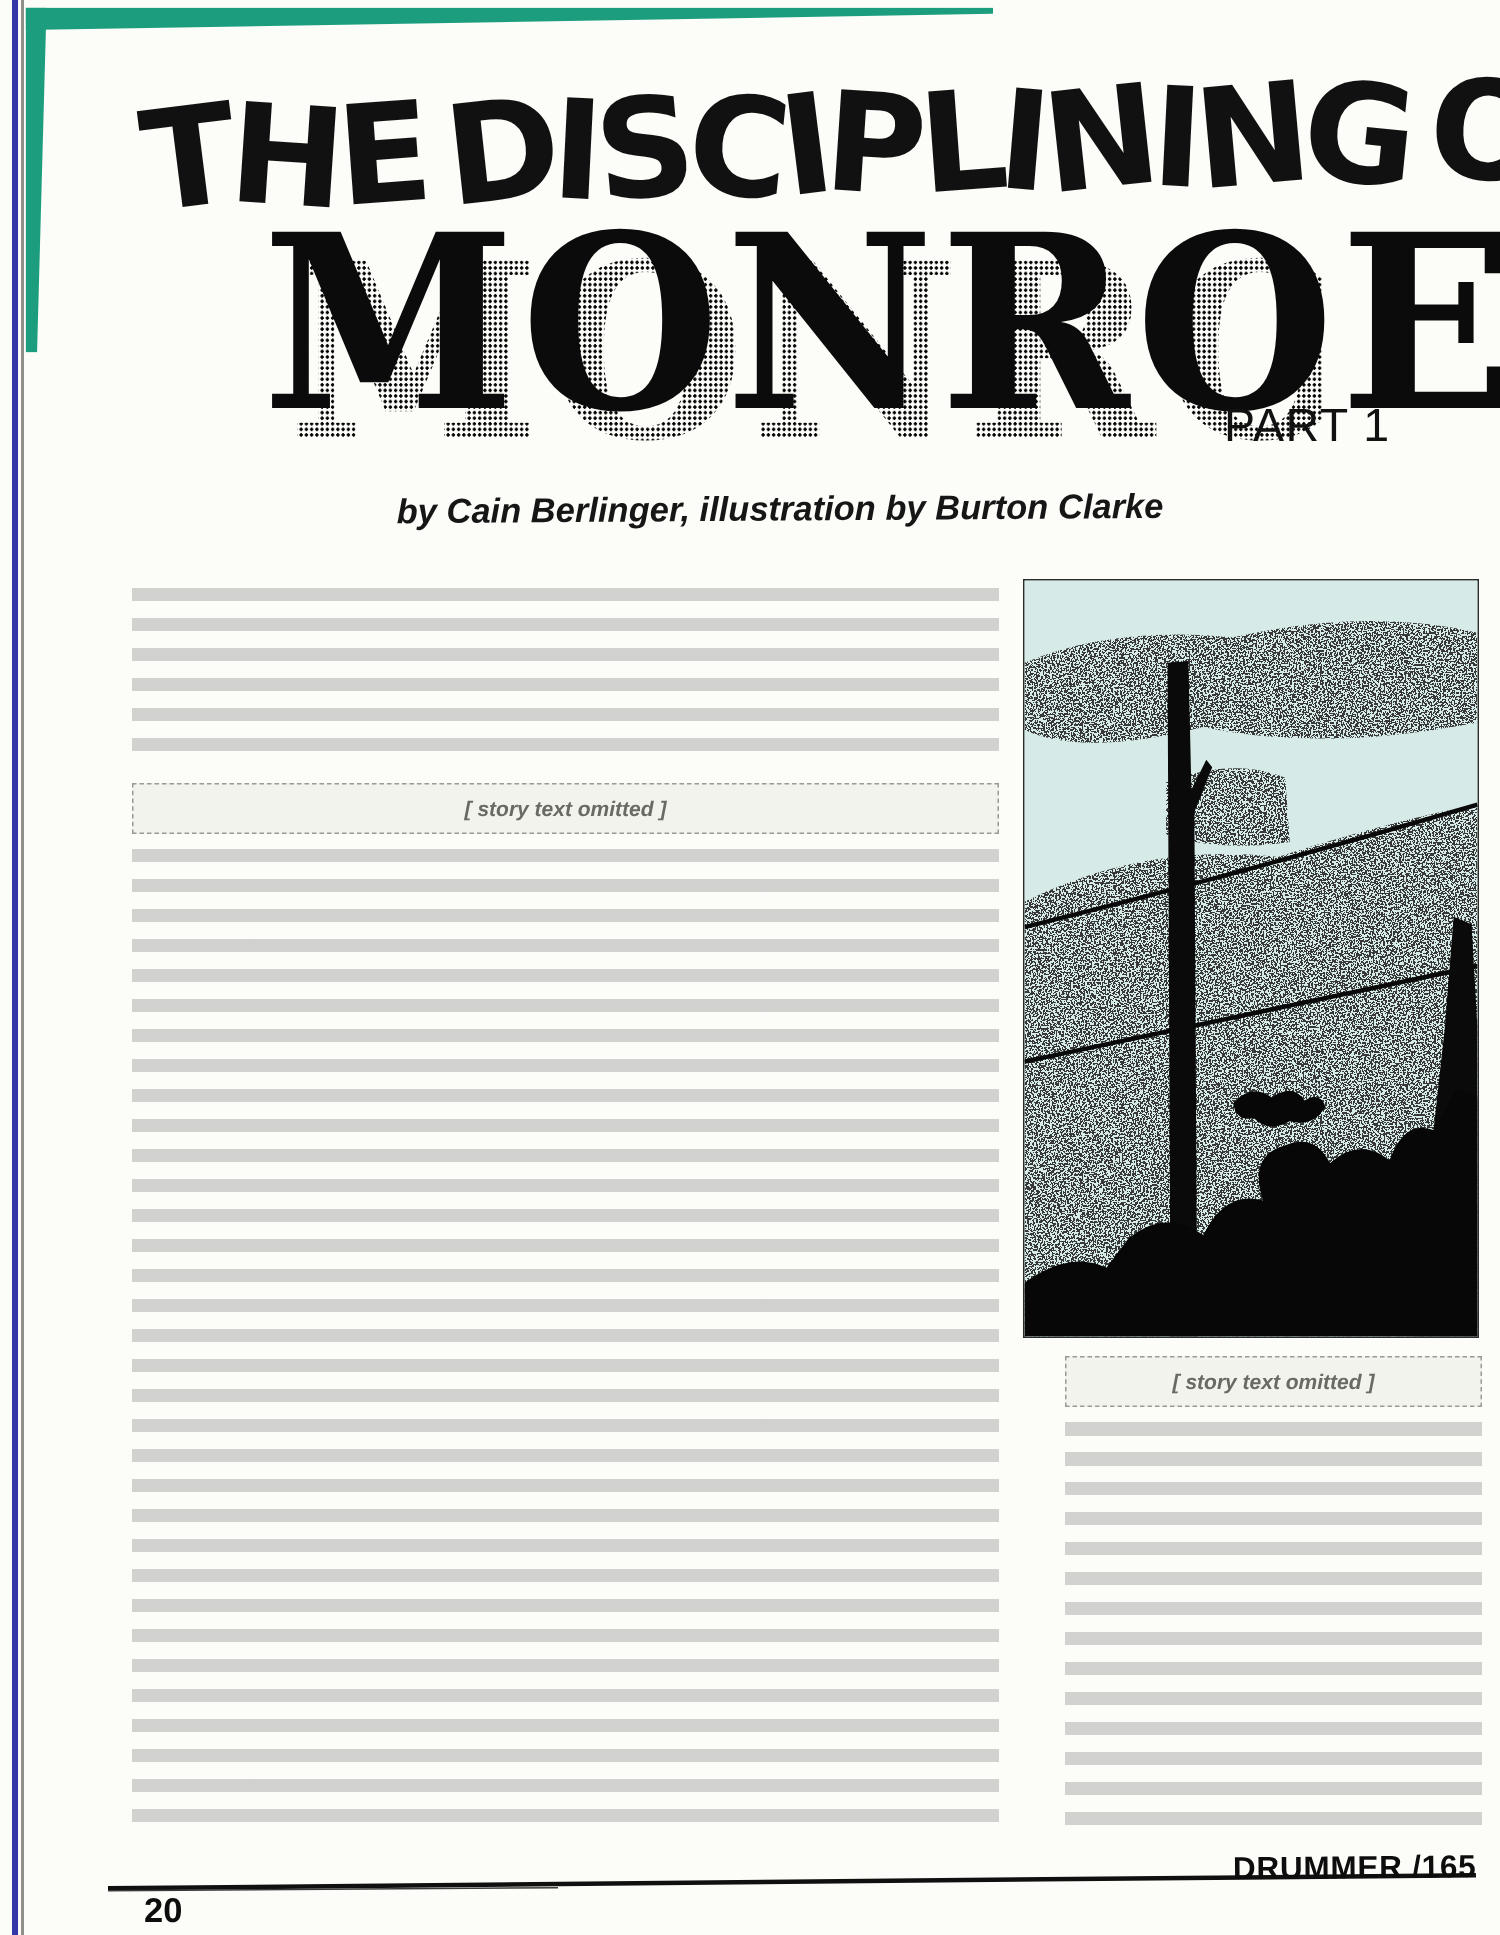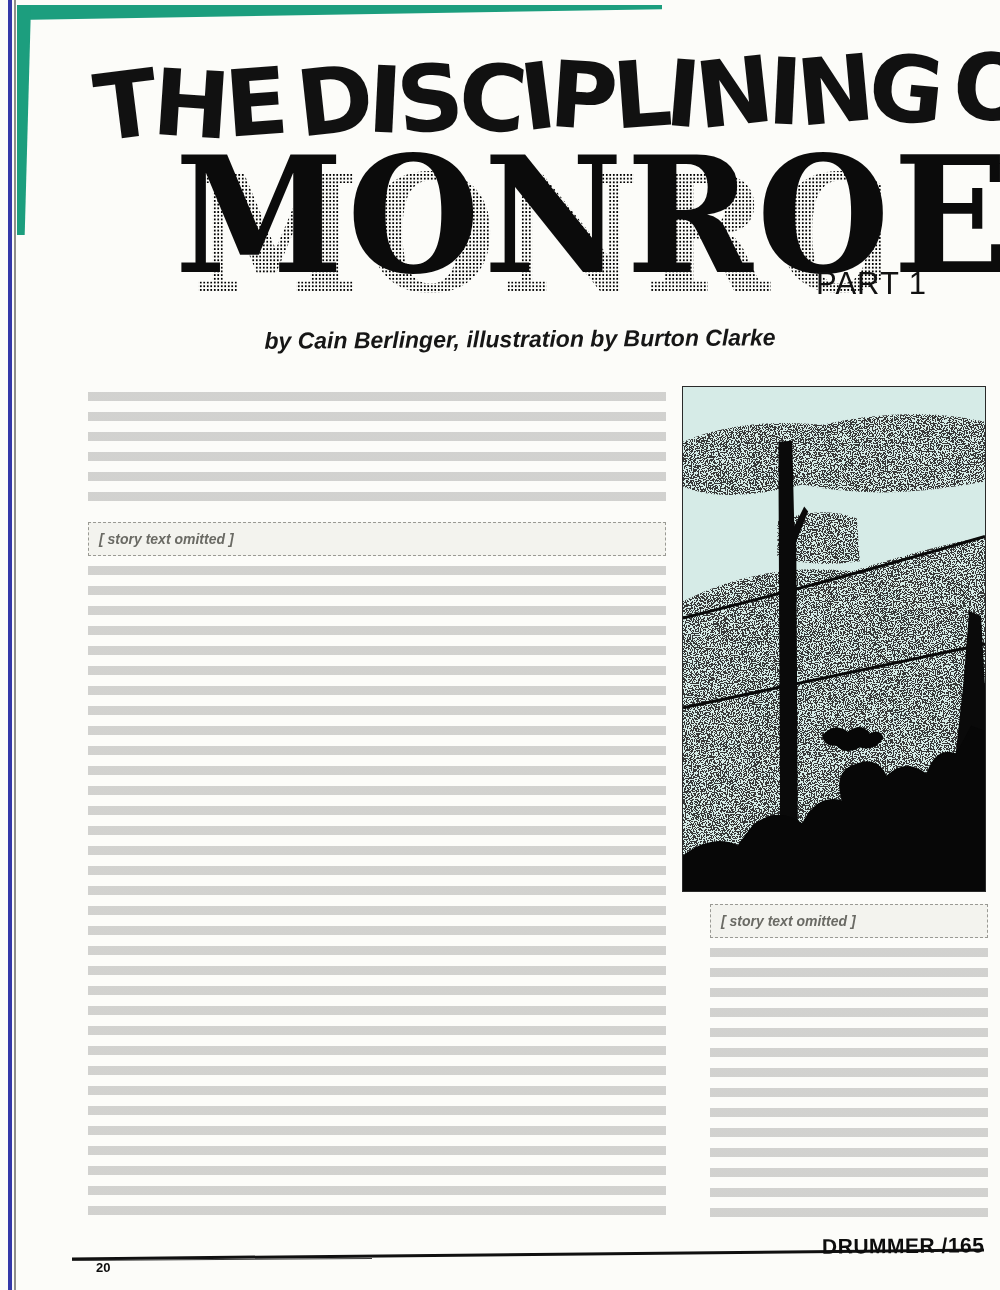--- a/index.html
+++ b/index.html
@@ -53,21 +53,21 @@
     transform:rotate(-0.4deg);
   }
 
   
   .col { position:absolute; display:flex; flex-direction:column; gap:10px; }
   .col-left  { left:88px;  top:392px; width:578px; height:834px; }
   .col-right { left:710px; top:904px; width:278px; height:324px; }
 
   .redaction-box {
     border:1px dashed #9a9a94; background:#f3f3ee; color:#6a6a64;
-    font-style:italic; padding:8px 10px; 
+    font-style:italic; padding:8px 10px; text-align:center;
   }
   .redaction-box .notice { font-size:14px; font-weight:bold; display:block; }
   .redaction-box .reason { font-size:11px; display:block; margin-top:4px; line-height:1.35; }
   .text-lines {
     flex:1 1 auto;
     background:repeating-linear-gradient(to bottom,
       rgba(40,40,40,.20) 0 9px, transparent 9px 20px);
   }
   .text-lines.short { flex:0 0 auto; }
 
@@ -87,21 +87,21 @@
     position:absolute; left:72px; top:1259px; width:300px; height:1px;
     background:#3a3a3a; transform:rotate(-0.4deg);
   }
   .footer-mag {
     position:absolute; right:16px; top:1234px;
     font-weight:bold; font-size:21px; letter-spacing:.5px; color:#0d0d0d;
     transform:rotate(-0.5deg);
   }
   .page-num {
     position:absolute; left:96px; top:1260px;
-    font-weight:bold; font-size:13px; color:#0d0d0d;
+    font-weight:bold; font-size:23px; color:#0d0d0d;
   }
 </style>
 </head>
 <body>
 
 <div class="page">
 
   <div class="spine-blue"></div>
   <div class="spine-gray"></div>
   <div class="teal-top"></div>

